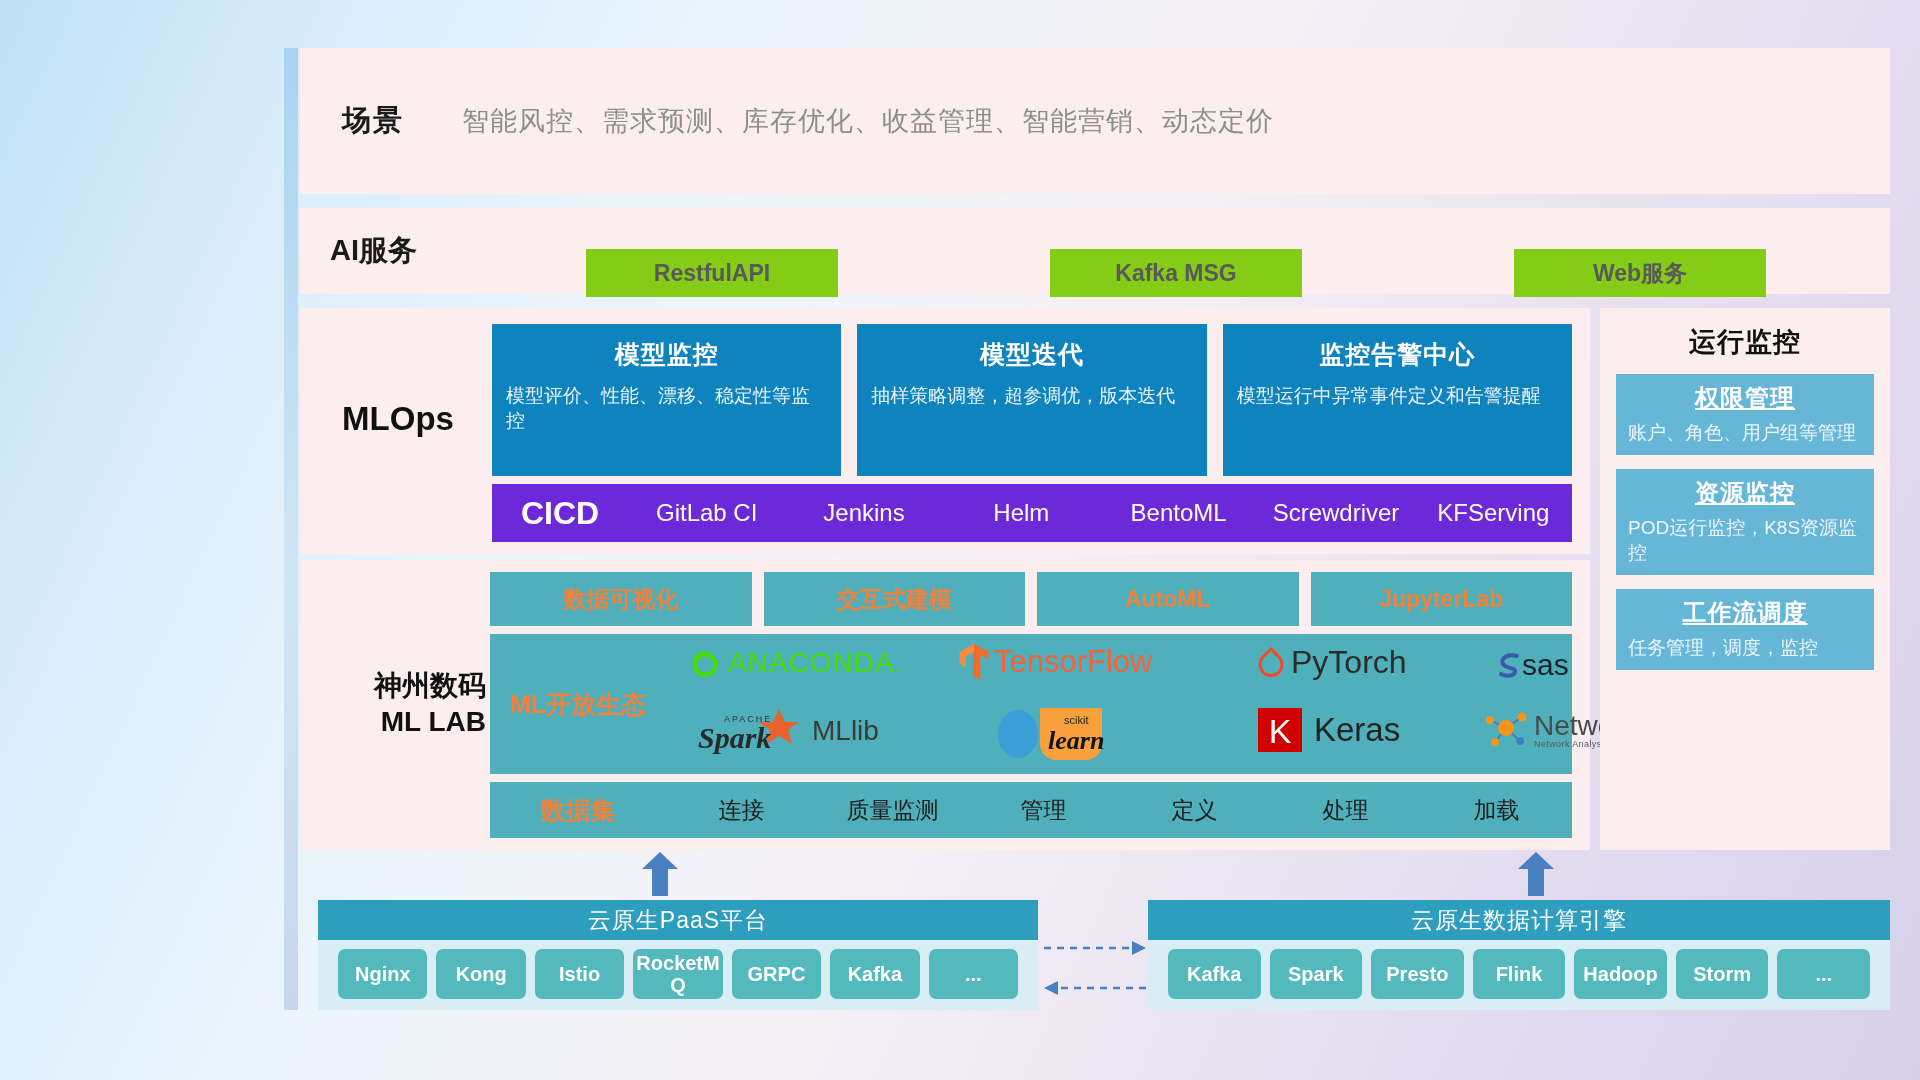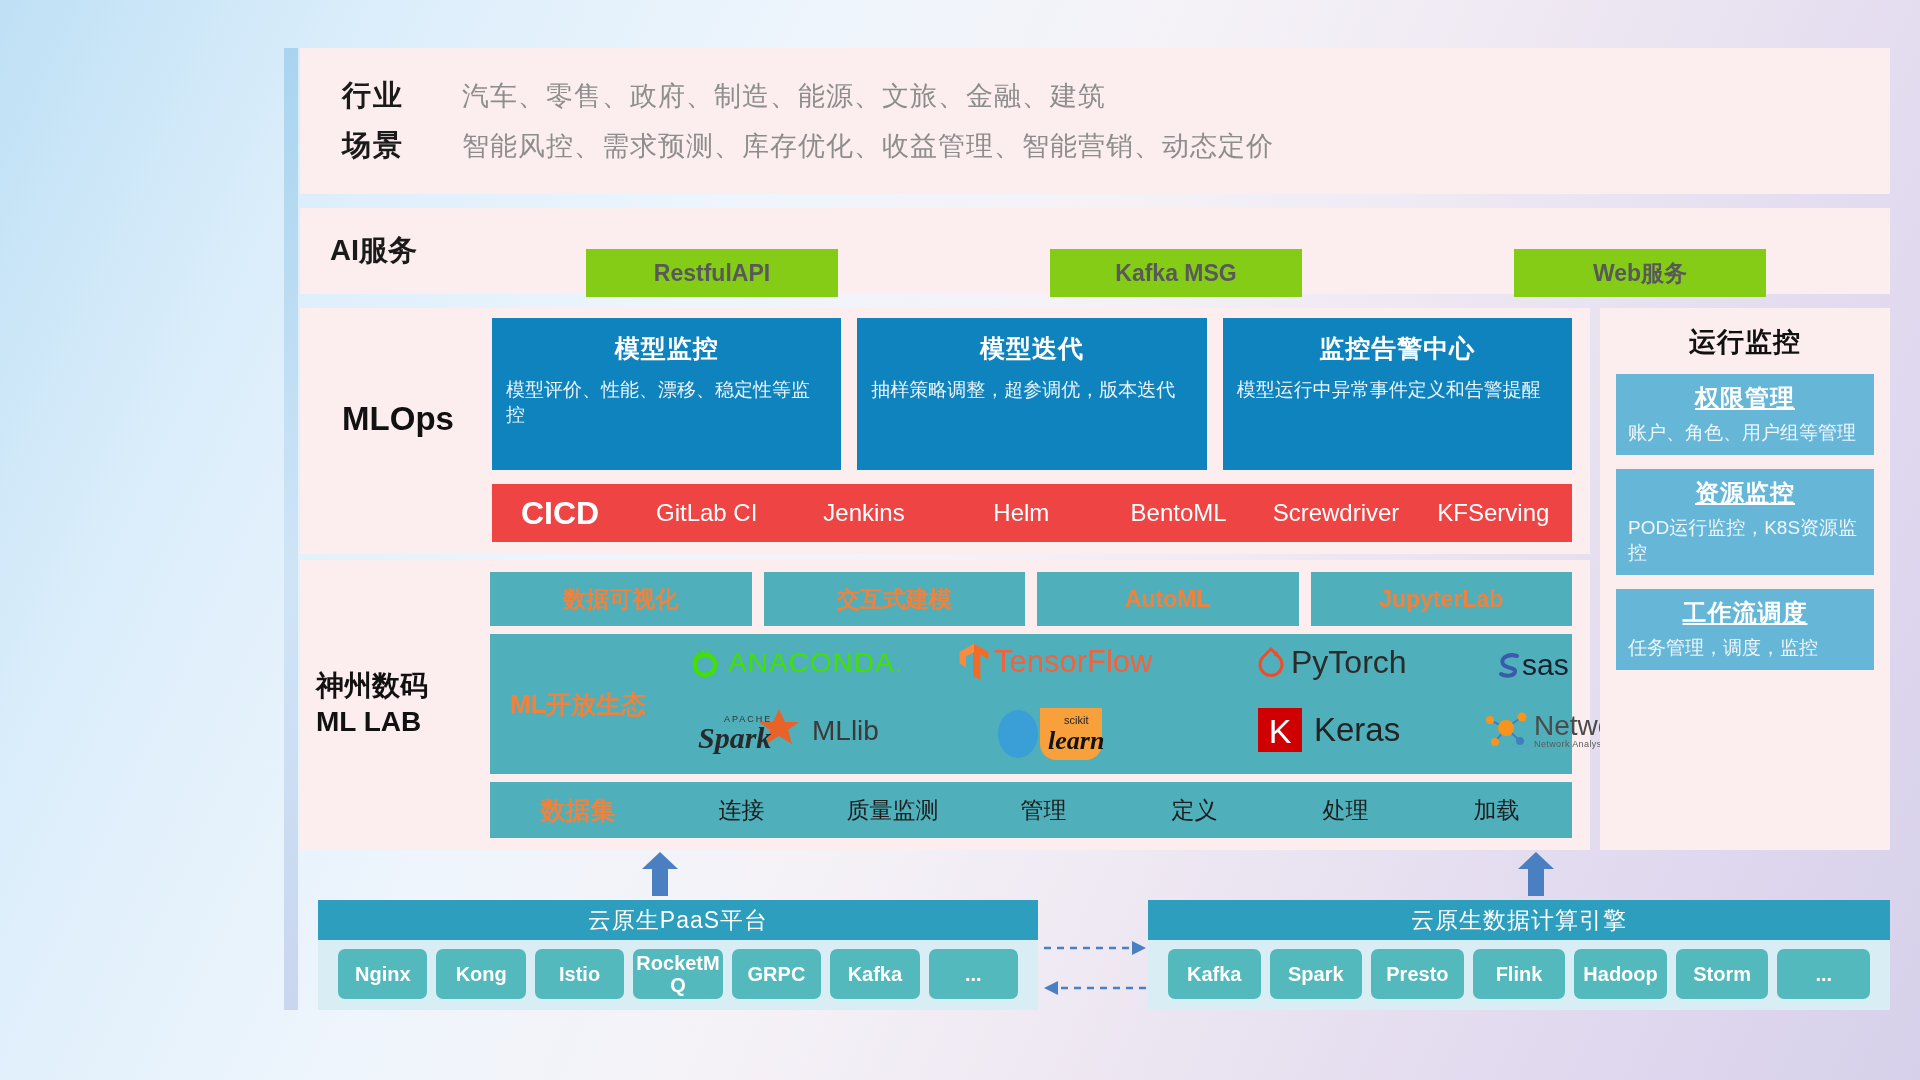--- a/index.html
+++ b/index.html
@@ -59,46 +59,46 @@
 
   
   #row-mlops{
     position:absolute;left:300px;top:308px;width:1290px;height:246px;
     background:#fceeee;
   }
   #mlops-label{
     position:absolute;left:18px;top:92px;width:160px;text-align:center;
     font-size:33px;font-weight:bold;color:#111;
   }
-  #mlops-cards{position:absolute;left:192px;top:10px;width:1080px;height:152px;display:flex;gap:16px;}
+  #mlops-cards{position:absolute;left:192px;top:16px;width:1080px;height:152px;display:flex;gap:16px;}
   .mlops-card{
     flex:1;background:#0f83bd;color:#fff;padding:10px 14px 0;box-sizing:border-box;
   }
   .mlops-card .mc-title{font-size:25px;font-weight:bold;text-align:center;margin:4px 0 12px;letter-spacing:1px;}
   .mlops-card .mc-desc{font-size:19px;line-height:1.34;color:#e9f4fa;}
   #cicd-bar{
     position:absolute;left:192px;top:176px;width:1080px;height:58px;
-    background:#ef4444;display:flex;align-items:center;overflow:visible;
+    background:#6d28d9;display:flex;align-items:center;overflow:visible;
   }
   #cicd-bar .cicd-title{
     width:136px;text-align:center;font-size:32px;font-weight:bold;color:#fff;flex:none;
   }
   #cicd-bar .cicd-items{flex:1;display:flex;}
   .cicd-item{
     flex:1;font-size:24px;color:#fff;text-align:center;
     line-height:1.18;word-break:break-all;
   }
 
   
   #row-mllab{
     position:absolute;left:300px;top:560px;width:1290px;height:290px;
     background:#fceeee;
   }
   #mllab-label{
-    position:absolute;left:16px;top:108px;width:170px;text-align:left;
+    position:absolute;left:16px;top:108px;width:170px;text-align:right;
     font-size:28px;font-weight:bold;color:#111;line-height:1.28;
   }
   #mllab-tabs{position:absolute;left:190px;top:12px;width:1082px;height:54px;display:flex;gap:12px;}
   .mllab-tab{
     flex:1;background:#4fb0bb;display:flex;align-items:center;justify-content:center;
     font-size:23px;font-weight:bold;color:#f2813c;
   }
   #mllab-eco{
     position:absolute;left:190px;top:74px;width:1082px;height:140px;
     background:#4fb0bb;display:flex;align-items:center;
@@ -158,24 +158,20 @@
 </style>
 </head>
 <body>
 
 <div class="stage">
 
 
   <div id="content-edge"></div>
 
   <div id="row-industry">
-    <div class="ind-line">
-      <div class="ind-key">行业</div>
-      <div class="ind-val">汽车、零售、政府、制造、能源、文旅、金融、建筑</div>
-    </div>
     <div class="ind-line">
       <div class="ind-key">场景</div>
       <div class="ind-val">智能风控、需求预测、库存优化、收益管理、智能营销、动态定价</div>
     </div>
   </div>
 
   <div id="row-aiservice">
     <div id="aiservice-label">AI服务</div>
     <div id="aiservice-chips">
       <div class="ai-chip">RestfulAPI</div>

